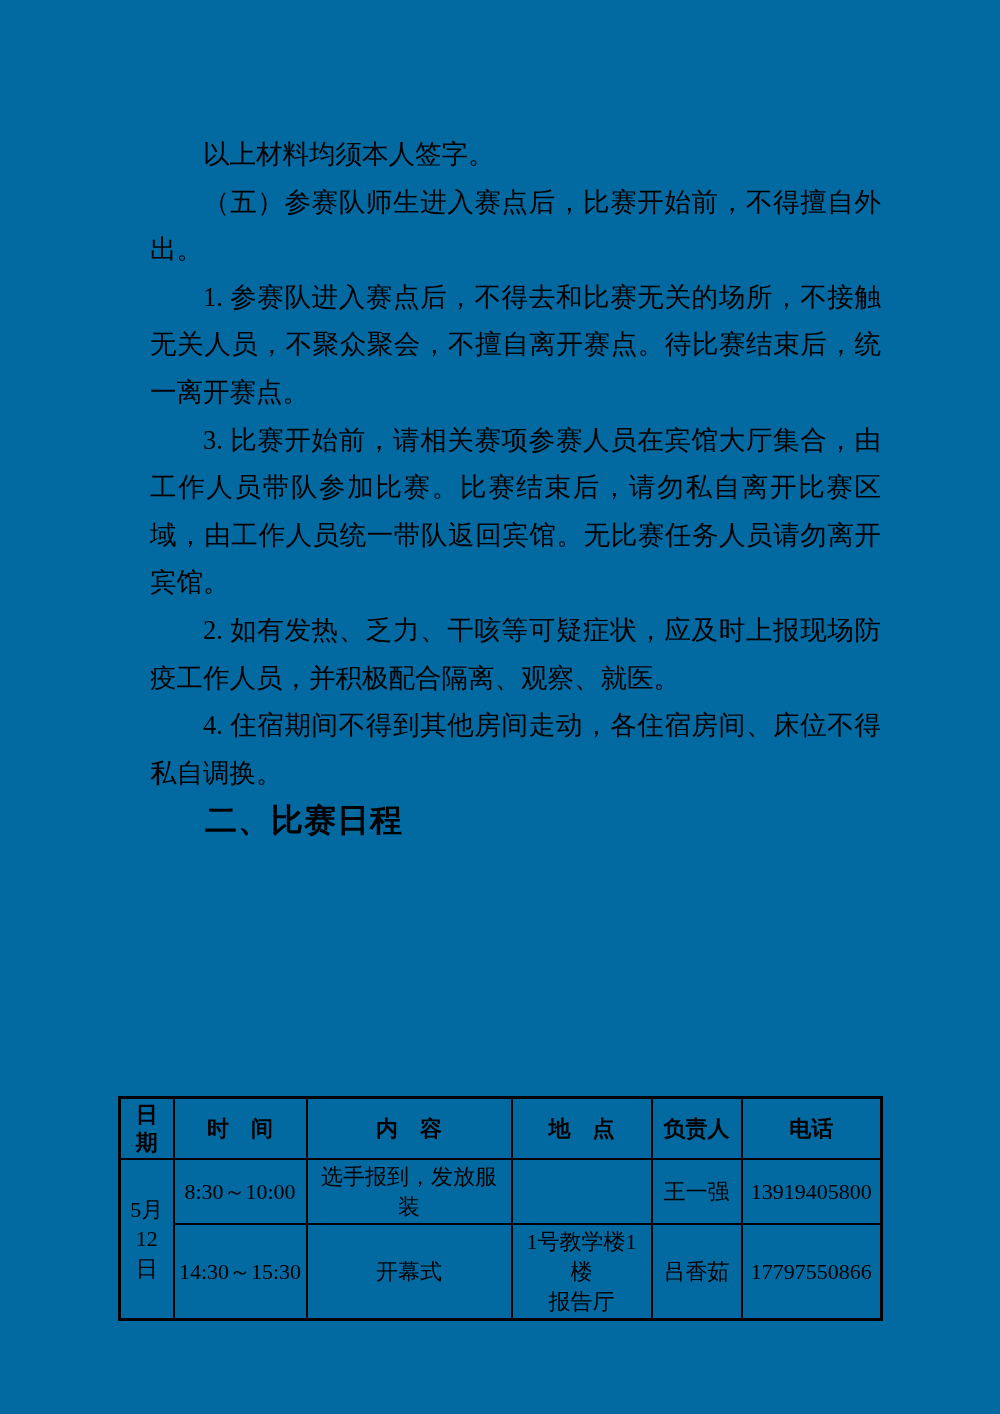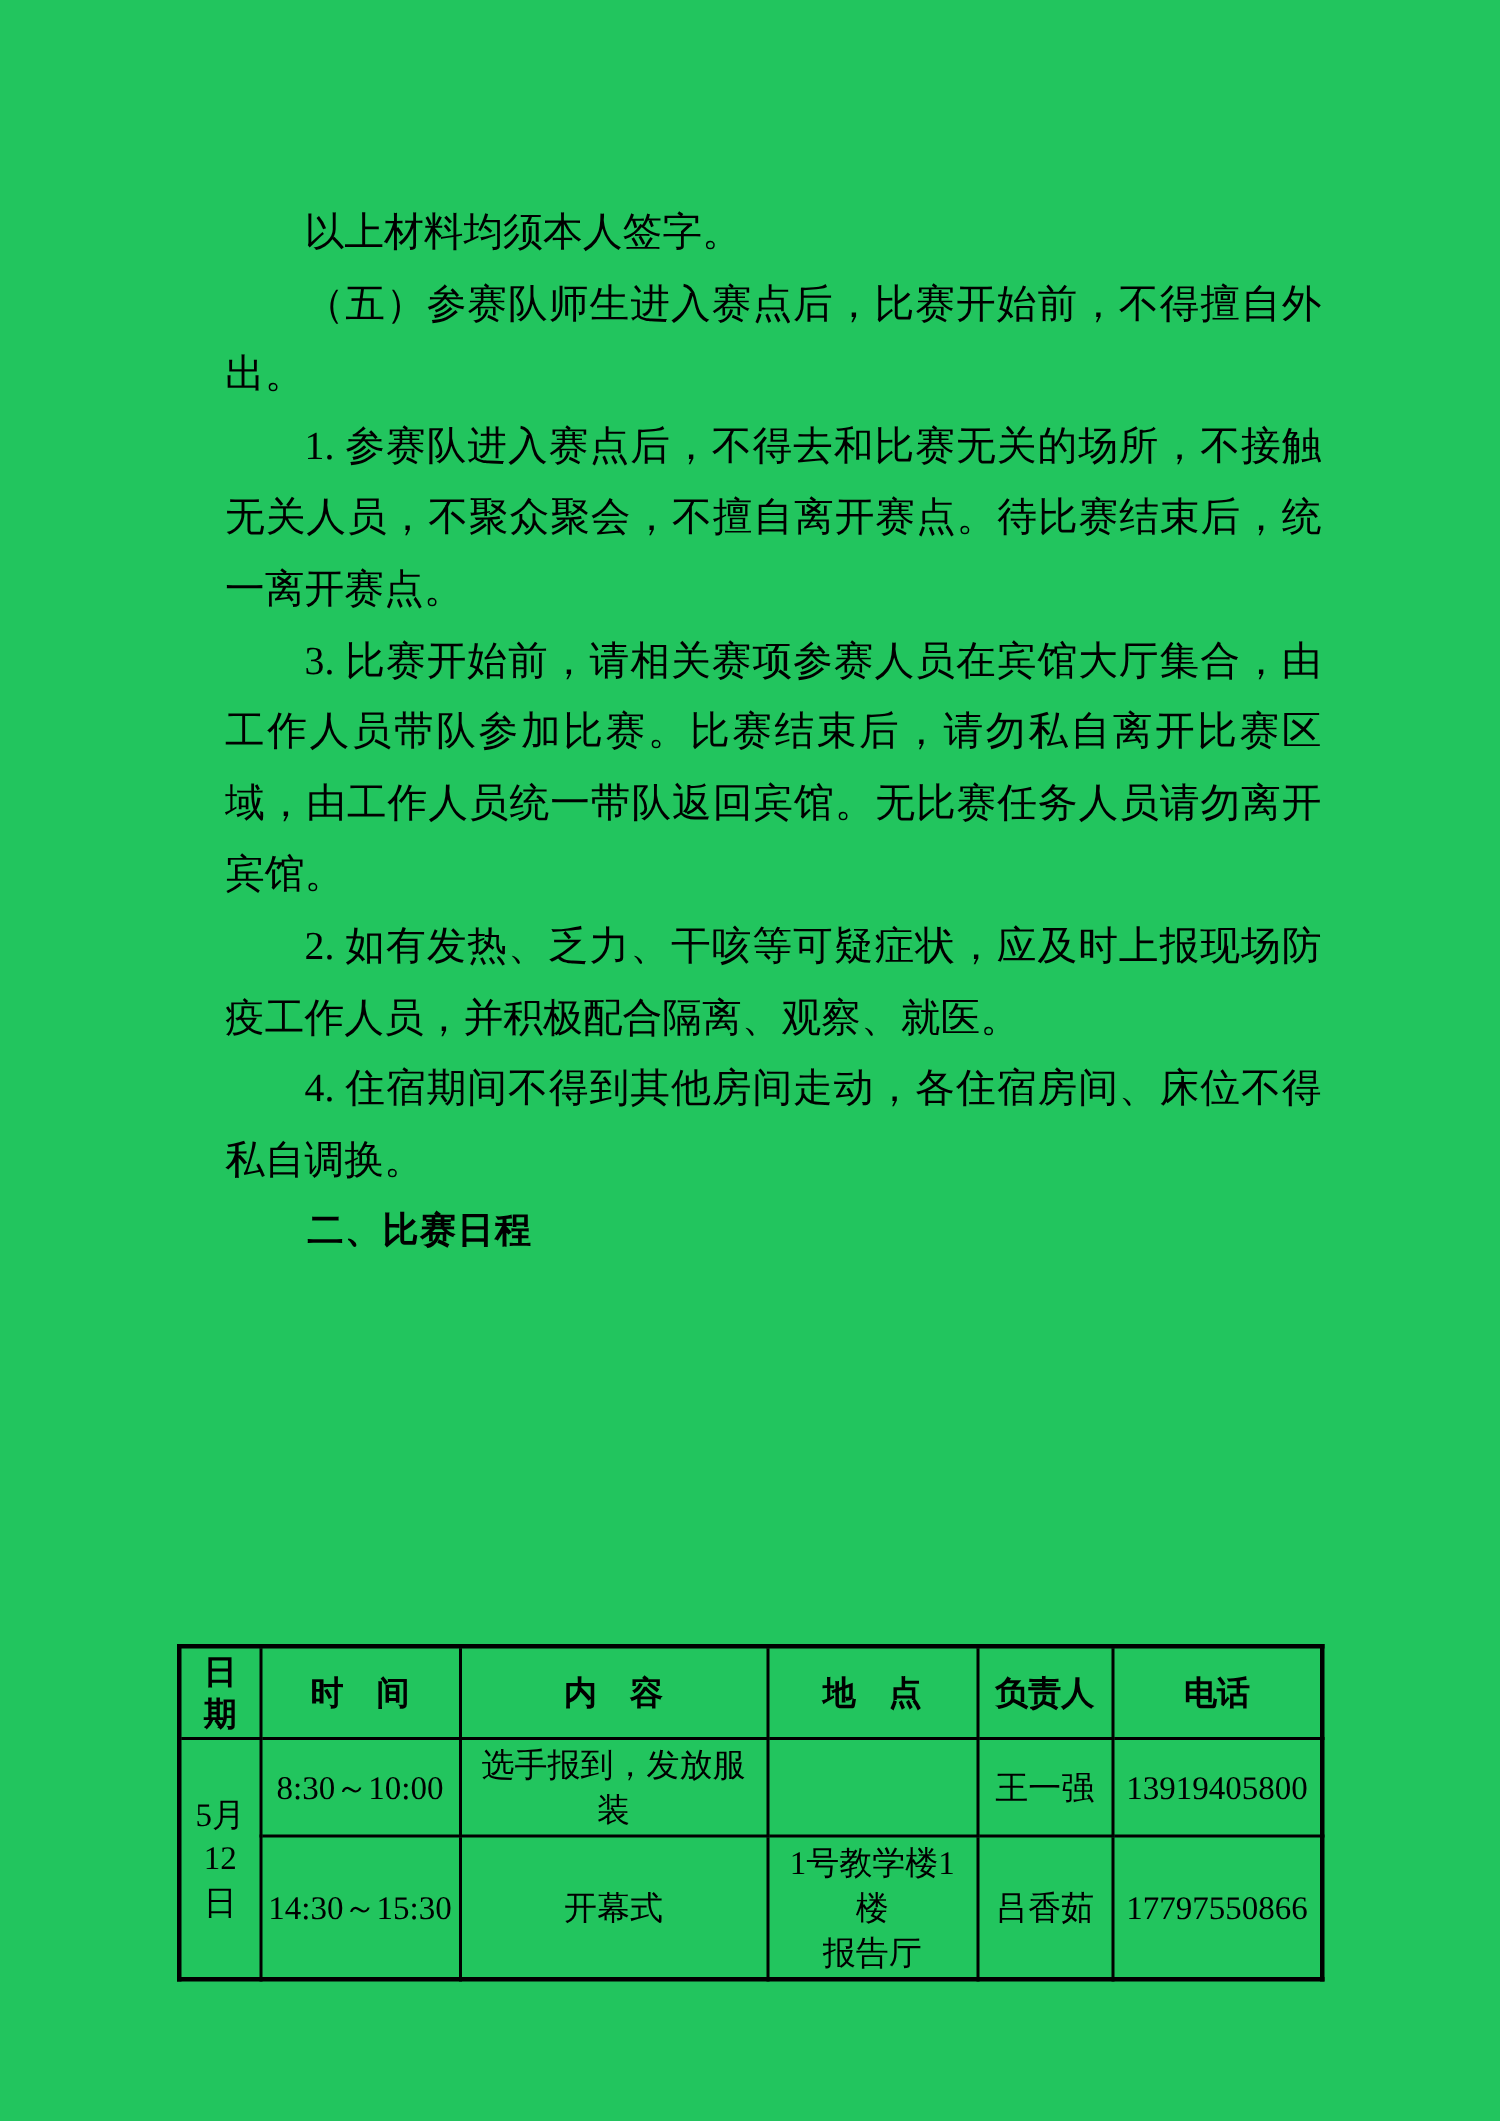--- a/index.html
+++ b/index.html
@@ -4,21 +4,21 @@
 <style>
   html, body {
     margin: 0;
     padding: 0;
     background: #ffffff;
   }
   .page {
     position: relative;
     width: 1000px;
     height: 1414px;
-    background: #22c55e;
+    background: #0369a1;
     color: #000000;
     overflow: hidden;
   }
   .content {
     position: absolute;
     left: 150px;
     top: 131px;
     width: 731px;
   }
   .para {
@@ -27,21 +27,21 @@
     font-size: 26.5px;
     line-height: 47.6px;
     text-align: justify;
     text-indent: 53px;
     color: #000000;
   }
   .heading {
     margin: 0;
     font-family: "Liberation Sans", "DejaVu Sans", sans-serif;
     font-weight: bold;
-    font-size: 24px;
+    font-size: 32px;
     line-height: 47.6px;
     text-indent: 55px;
     color: #000000;
     letter-spacing: 1px;
   }
   table.schedule {
     position: absolute;
     left: 118px;
     top: 1096px;
     width: 762px;

